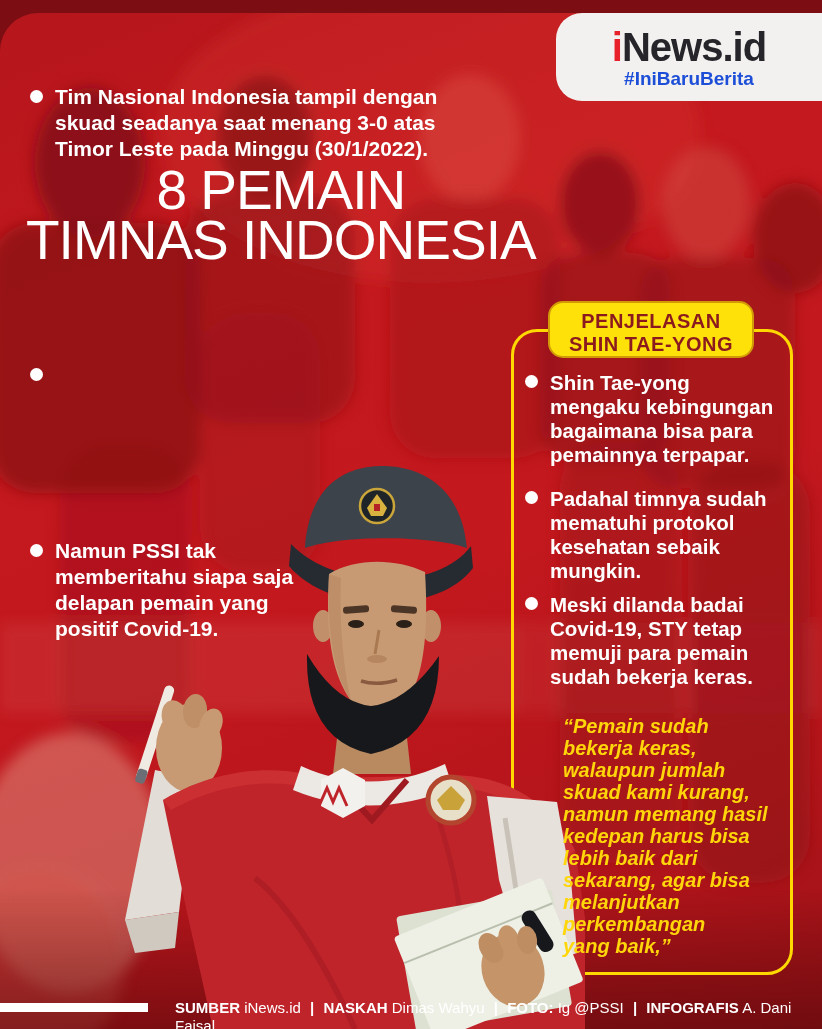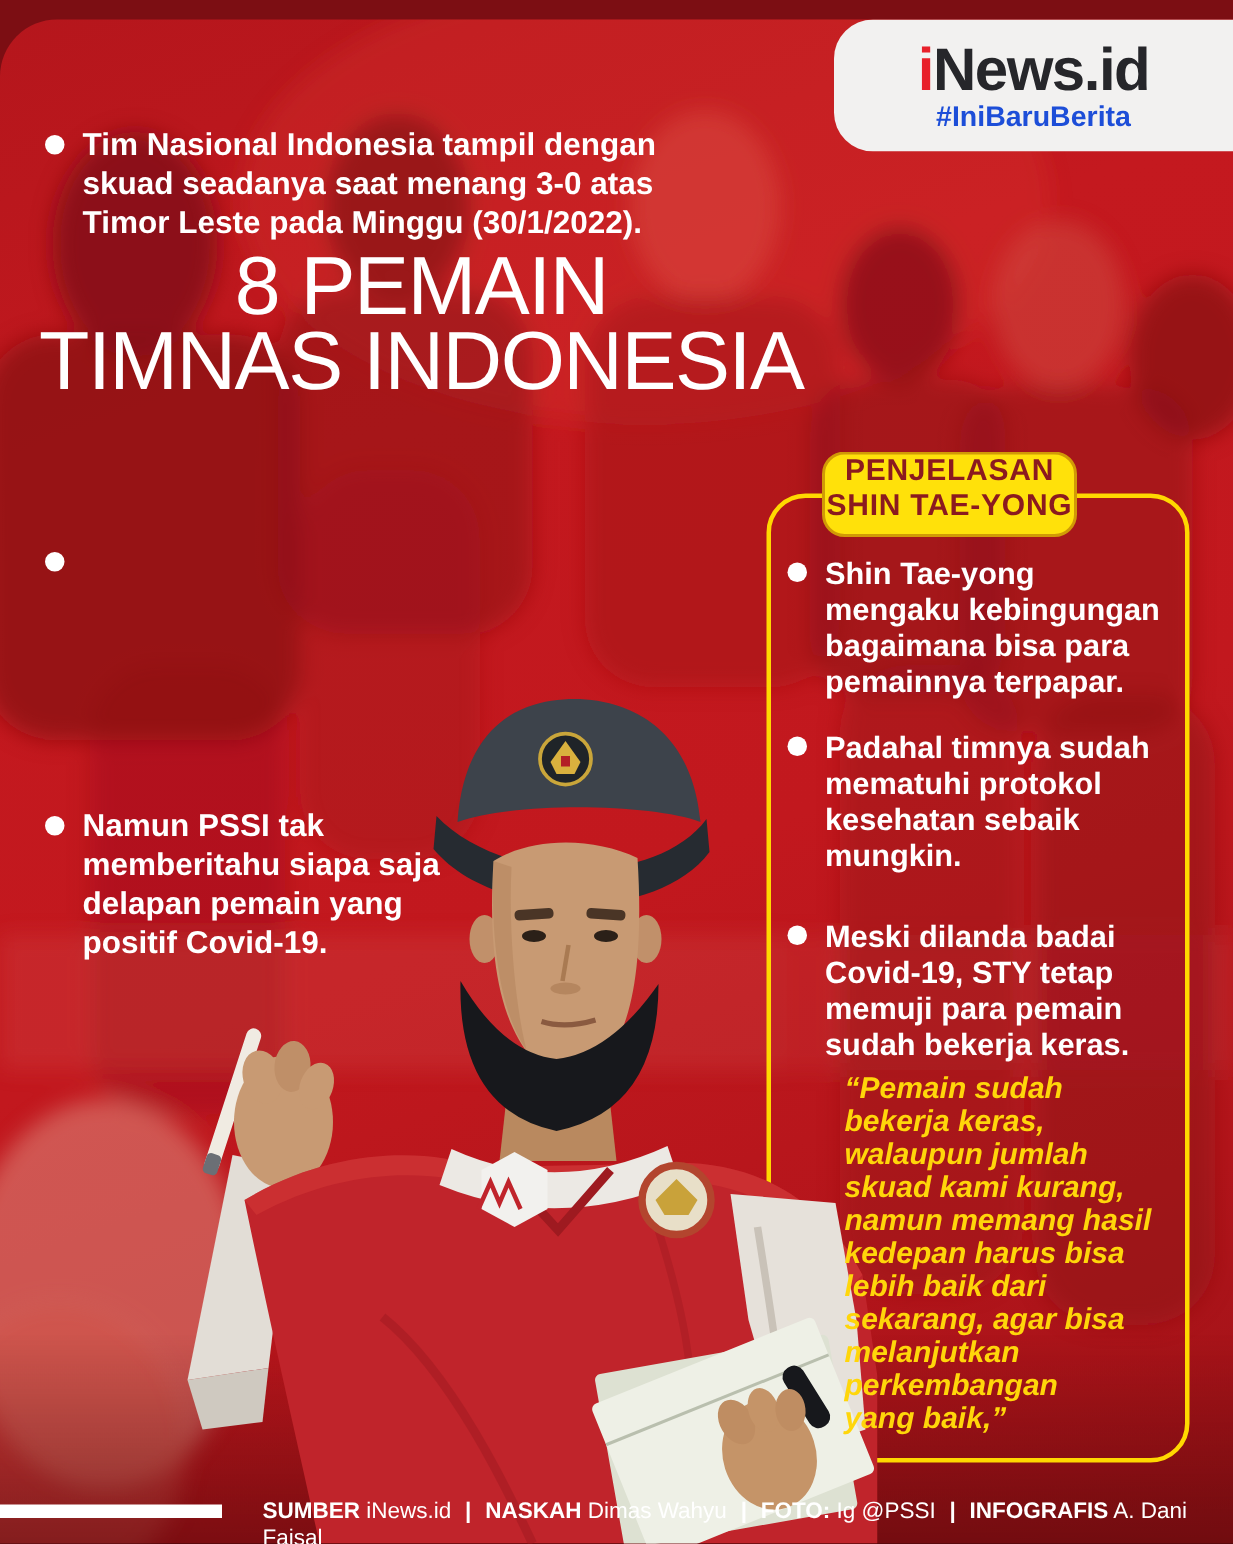--- a/index.html
+++ b/index.html
@@ -42,27 +42,27 @@
   .lb3{left:30px;top:538px;width:360px;}
   .lb2 .wtext,.lb3 .wtext{font-size:21px;line-height:26px;}
   
   .panel{position:absolute;left:511px;top:329px;width:282px;height:646px;z-index:2;
     border:3px solid #ffd800;border-radius:26px;box-sizing:border-box;}
   
   .panel-content{position:absolute;left:511px;top:329px;width:282px;height:646px;z-index:4;}
   .pb{position:absolute;display:flex;left:14px;width:252px;}
   .pb .dot{margin-top:4px;}
   .pb .wtext{font-size:20.5px;line-height:24px;}
-  .pb1{top:42px;} .pb2{top:158px;} .pb3{top:284px;}
+  .pb1{top:42px;} .pb2{top:158px;} .pb3{top:264px;}
   .quote{position:absolute;left:52px;top:386px;width:228px;color:#ffd60a;
     font-weight:700;font-style:italic;font-size:20px;line-height:22px;white-space:pre-line;}
   
-  .badge{position:absolute;left:548px;top:301px;width:170px;height:57px;z-index:5;
+  .badge{position:absolute;left:548px;top:301px;width:206px;height:57px;z-index:5;
     background:#ffe10a;border:2px solid #d19a06;border-radius:15px;box-sizing:border-box;
-    display:flex;flex-direction:column;align-items:center;justify-content:flex-start;}
+    display:flex;flex-direction:column;align-items:center;justify-content:flex-end;}
   .badge div{color:#8b1a1f;font-weight:800;font-size:20px;line-height:23px;letter-spacing:.5px;}
   
   .coach{position:absolute;left:105px;top:448px;width:480px;height:581px;z-index:3;}
   
   .footer-bar{position:absolute;left:0;top:1003px;width:148px;height:9px;background:#ffffff;z-index:5;}
   .footer{position:absolute;left:175px;top:999px;width:640px;z-index:5;color:#ffffff;font-size:15px;line-height:18px;}
   .fbold{font-weight:700;}
   .fseg{margin-right:5px;}
   .fsep{font-weight:700;margin-right:5px;}
 </style>

